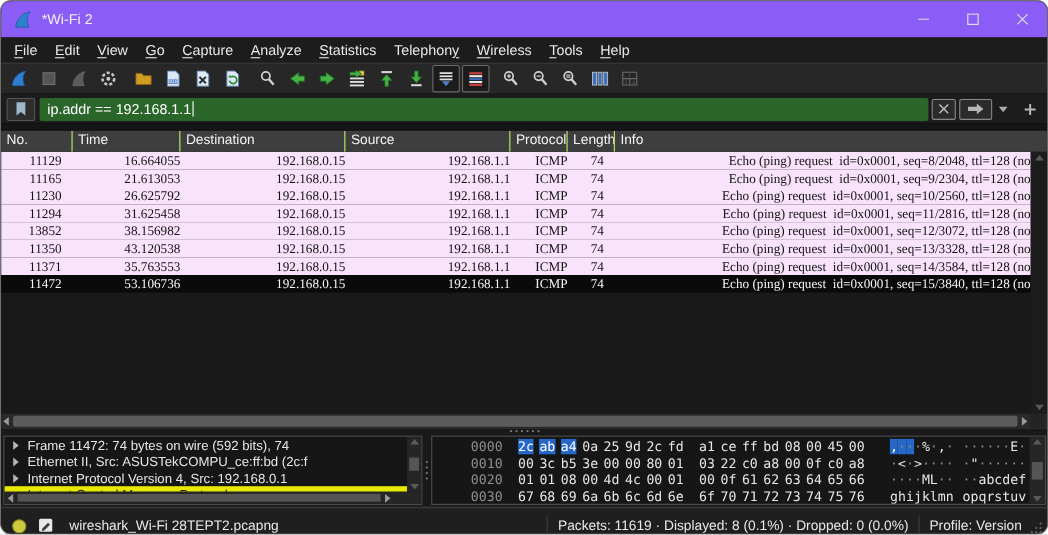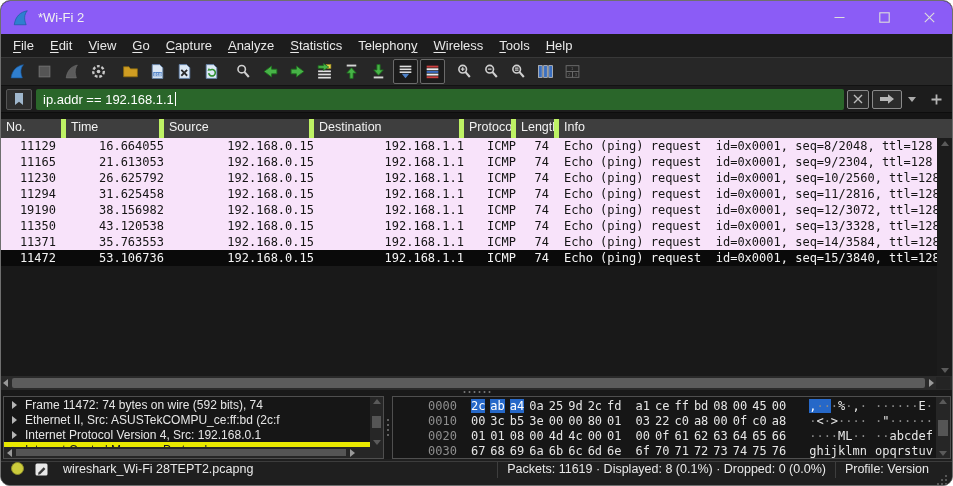--- a/index.html
+++ b/index.html
@@ -29,23 +29,23 @@
   .filter-input{flex:1;height:21px;background:var(--filter-valid-green,#2a662a);border-radius:2px;display:flex;align-items:center;
     padding-left:7px;font-size:13px;color:#ffffff;overflow:hidden;white-space:pre;}
   .caret{display:inline-block;width:1px;height:14px;background:#fff;margin-left:1px;}
   .f-btn{width:22px;height:19px;border:1px solid #8a8a8a;border-radius:2px;display:flex;align-items:center;justify-content:center;margin-left:3px;background:#2b2b2b;}
   .f-apply{width:30px;}
   .f-caret{width:0;height:0;border-left:4px solid transparent;border-right:4px solid transparent;border-top:5px solid #aaa;margin:0 6px 0 6px;}
   .f-plus{margin-left:8px;margin-right:4px;display:flex;}
   .gapstrip{height:6px;background:#151515;flex:0 0 auto;}
   
   .plist-header{height:19px;background:#3e3e3e;display:flex;flex:0 0 auto;font-size:12.5px;color:#f2f2f2;}
-  .plh-cell{padding:1px 0 0 5px;border-right:5px solid #bef264;white-space:pre;overflow:hidden;}
+  .plh-cell{padding:1px 0 0 5px;border-right:1px solid #bef264;white-space:pre;overflow:hidden;}
   .rows-wrap{flex:1;background:#191919;position:relative;overflow:hidden;font-family:"DejaVu Sans Mono",monospace;font-size:12px;}
-  .prow{height:16px;display:flex;background:var(--icmp-row-pink,#f8e3fa);color:#141414;width:calc(100% - 15px);}
+  .prow{height:16px;display:flex;background:var(--icmp-row-pink,#f8e3fa);color:#141414;width:calc(100% - 15px);font-family:Liberation Serif, serif;}
   .prow.selected{background:var(--selected-row-bg,#0a0a0a);color:#f5f5f5;}
   .cell{padding:1px 0 0 5px;white-space:pre;overflow:hidden;text-align:right;}
   .cell.right{text-align:right;padding-right:10px;padding-left:0;}
   .plist-vscroll{position:absolute;right:0;top:0;bottom:0;width:15px;background:#1c1c1c;display:flex;flex-direction:column;align-items:center;justify-content:space-between;padding:3px 0;}
   .tri-up{width:0;height:0;border-left:4px solid transparent;border-right:4px solid transparent;border-bottom:5px solid #5a5a5a;}
   .tri-down{width:0;height:0;border-left:4px solid transparent;border-right:4px solid transparent;border-top:5px solid #5a5a5a;}
   .tri-left{width:0;height:0;border-top:4px solid transparent;border-bottom:4px solid transparent;border-right:5px solid #9a9a9a;}
   .tri-right{width:0;height:0;border-top:4px solid transparent;border-bottom:4px solid transparent;border-left:5px solid #9a9a9a;}
   .plist-hscroll{height:14px;background:#2a2a2a;flex:0 0 auto;display:flex;align-items:center;padding:0 2px;}
   .hthumb{height:10px;background:#5c5c5c;border-radius:2px;flex:1;margin:0 4px;}
@@ -74,21 +74,21 @@
   .byte{margin-right:5px;color:#e6e6e6;}
   .g2{margin-left:9px;}
   .asc{margin-left:18px;}
   .ag2{margin-left:8px;}
   .ach{color:#e6e6e6;}
   .ach.dim{color:#8a8a8a;}
   .sel{background:var(--hex-select-blue,#2668c8);color:#ffffff;}
   .hvscroll{width:14px;background:#262626;display:flex;flex-direction:column;align-items:center;justify-content:space-between;padding:2px 0;}
   .hvthumb{width:10px;height:16px;background:#555;}
   
-  .statusbar{height:24px;margin-top:2px;border-top:1px solid #3c3c3c;background:#1f1f1f;display:flex;align-items:flex-start;font-size:12.5px;color:#e8e8e8;flex:0 0 auto;}
+  .statusbar{height:24px;margin-top:2px;border-top:1px solid #3c3c3c;background:#1f1f1f;display:flex;align-items:flex-end;font-size:12.5px;color:#e8e8e8;flex:0 0 auto;}
   .expert-dot{width:13px;height:13px;border-radius:50%;background:#cbcb3c;border:1px solid #8f8f2a;margin:0 10px 0 10px;}
   .note-btn{margin-right:14px;display:flex;}
   .sb-file{white-space:pre;}
   .sb-spacer{flex:1;}
   .sb-div{width:1px;height:16px;background:#3e3e3e;margin:0 9px;}
   .sb-stats,.sb-profile{white-space:pre;}
   .grip{margin:0 4px 0 8px;align-self:flex-end;display:flex;}
 </style>
 </head>
 <body>
@@ -301,22 +301,22 @@
           <path d="M6.5 1.5v10M1.5 6.5h10" stroke="#b5b5b5" stroke-width="1.8"></path>
         </svg>
       </div>
   </div>
 
   <div class="gapstrip"></div>
 
   <div class="plist-header" id="plist-header">
       <div class="plh-cell" style="width: 65px;">No.</div>
       <div class="plh-cell" style="width: 98px;">Time</div>
+      <div class="plh-cell" style="width: 150px;">Destination</div>
       <div class="plh-cell" style="width: 150px;">Source</div>
-      <div class="plh-cell" style="width: 150px;">Destination</div>
       <div class="plh-cell" style="width: 52px;">Protocol</div>
       <div class="plh-cell" style="width: 43px;">Length</div>
       <div class="plh-cell" style="flex: 1 1 0%; border-right: none;">Info</div>
     </div>
 
   <div class="rows-wrap">
     <div id="plist-rows">
         <div class="prow">
           <div class="cell right" style="width: 65px;">11129</div>
           <div class="cell" style="width: 98px;">16.664055</div>
@@ -347,21 +347,21 @@
         <div class="prow">
           <div class="cell right" style="width: 65px;">11294</div>
           <div class="cell" style="width: 98px;">31.625458</div>
           <div class="cell" style="width: 150px;">192.168.0.15</div>
           <div class="cell" style="width: 150px;">192.168.1.1</div>
           <div class="cell" style="width: 52px;">ICMP</div>
           <div class="cell right" style="width: 43px;">74</div>
           <div class="cell" style="flex: 1 1 0%;">Echo (ping) request  id=0x0001, seq=11/2816, ttl=128 (no</div>
         </div>
         <div class="prow">
-          <div class="cell right" style="width: 65px;">19190</div>
+          <div class="cell right" style="width: 65px;">13852</div>
           <div class="cell" style="width: 98px;">38.156982</div>
           <div class="cell" style="width: 150px;">192.168.0.15</div>
           <div class="cell" style="width: 150px;">192.168.1.1</div>
           <div class="cell" style="width: 52px;">ICMP</div>
           <div class="cell right" style="width: 43px;">74</div>
           <div class="cell" style="flex: 1 1 0%;">Echo (ping) request  id=0x0001, seq=12/3072, ttl=128 (no</div>
         </div>
         <div class="prow">
           <div class="cell right" style="width: 65px;">11350</div>
           <div class="cell" style="width: 98px;">43.120538</div>

